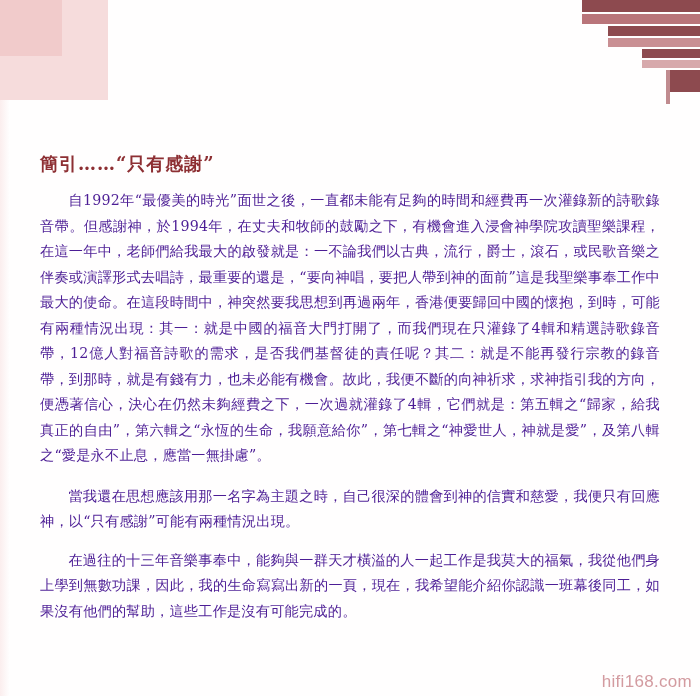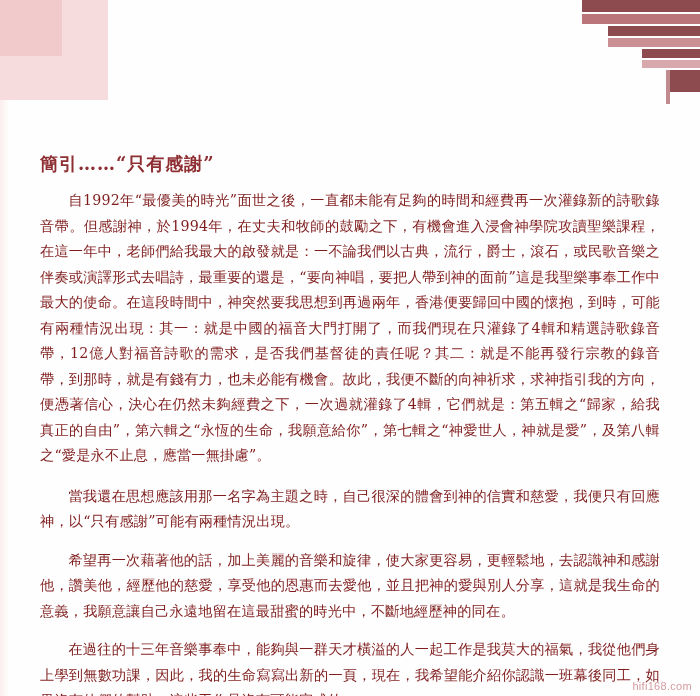--- a/index.html
+++ b/index.html
@@ -90,39 +90,39 @@
     color: #8d2f33;
     font-size: 18px;
     font-weight: bold;
     letter-spacing: 1px;
     margin: 0 0 12px 0;
     font-family: "DejaVu Serif", "Liberation Serif", serif;
   }
 
   p.para {
     margin: 0 0 13px 0;
-    color: #7f1d1d;
+    color: #4c1d95;
     font-size: 14.2px;
     line-height: 25.5px;
     text-align: justify;
     text-justify: inter-ideograph;
     text-indent: 2em;
     font-family: "DejaVu Serif", "Liberation Serif", serif;
     letter-spacing: 0.2px;
   }
   p.para:first-of-type {
     margin-bottom: 15px;
   }
 
   .watermark {
     position: absolute;
     right: 8px;
     bottom: 4px;
     color: #d39ba0;
-    font-size: 11px;
+    font-size: 17px;
     font-family: "Liberation Sans", sans-serif;
     letter-spacing: 0.3px;
   }
 </style>
 </head>
 <body>
 
 <div class="page">
 
   <div class="deco-tl">
@@ -140,18 +140,17 @@
     <div class="bar bar-vert"></div>
   </div>
 
   <div class="deco-left-edge"></div>
 
   <div class="content">
     <h1 class="doc-title">簡引……“只有感謝”</h1>
 
     <p class="para">自1992年“最優美的時光”面世之後，一直都未能有足夠的時間和經費再一次灌錄新的詩歌錄音帶。但感謝神，於1994年，在丈夫和牧師的鼓勵之下，有機會進入浸會神學院攻讀聖樂課程，在這一年中，老師們給我最大的啟發就是：一不論我們以古典，流行，爵士，滾石，或民歌音樂之伴奏或演譯形式去唱詩，最重要的還是，“要向神唱，要把人帶到神的面前”這是我聖樂事奉工作中最大的使命。在這段時間中，神突然要我思想到再過兩年，香港便要歸回中國的懷抱，到時，可能有兩種情況出現：其一：就是中國的福音大門打開了，而我們現在只灌錄了4輯和精選詩歌錄音帶，12億人對福音詩歌的需求，是否我們基督徒的責任呢？其二：就是不能再發行宗教的錄音帶，到那時，就是有錢有力，也未必能有機會。故此，我便不斷的向神祈求，求神指引我的方向，便憑著信心，決心在仍然未夠經費之下，一次過就灌錄了4輯，它們就是：第五輯之“歸家，給我真正的自由”，第六輯之“永恆的生命，我願意給你”，第七輯之“神愛世人，神就是愛”，及第八輯之“愛是永不止息，應當一無掛慮”。</p>
     <p class="para">當我還在思想應該用那一名字為主題之時，自己很深的體會到神的信實和慈愛，我便只有回應神，以“只有感謝”可能有兩種情況出現。</p>
-    <p class="para">希望再一次藉著他的話，加上美麗的音樂和旋律，使大家更容易，更輕鬆地，去認識神和感謝他，讚美他，經歷他的慈愛，享受他的恩惠而去愛他，並且把神的愛與別人分享，這就是我生命的意義，我願意讓自己永遠地留在這最甜蜜的時光中，不斷地經歷神的同在。</p>
     <p class="para">在過往的十三年音樂事奉中，能夠與一群天才橫溢的人一起工作是我莫大的福氣，我從他們身上學到無數功課，因此，我的生命寫寫出新的一頁，現在，我希望能介紹你認識一班幕後同工，如果沒有他們的幫助，這些工作是沒有可能完成的。</p>
   </div>
 
   <div class="watermark">hifi168.com</div>
 </div>
 
 </body></html>

